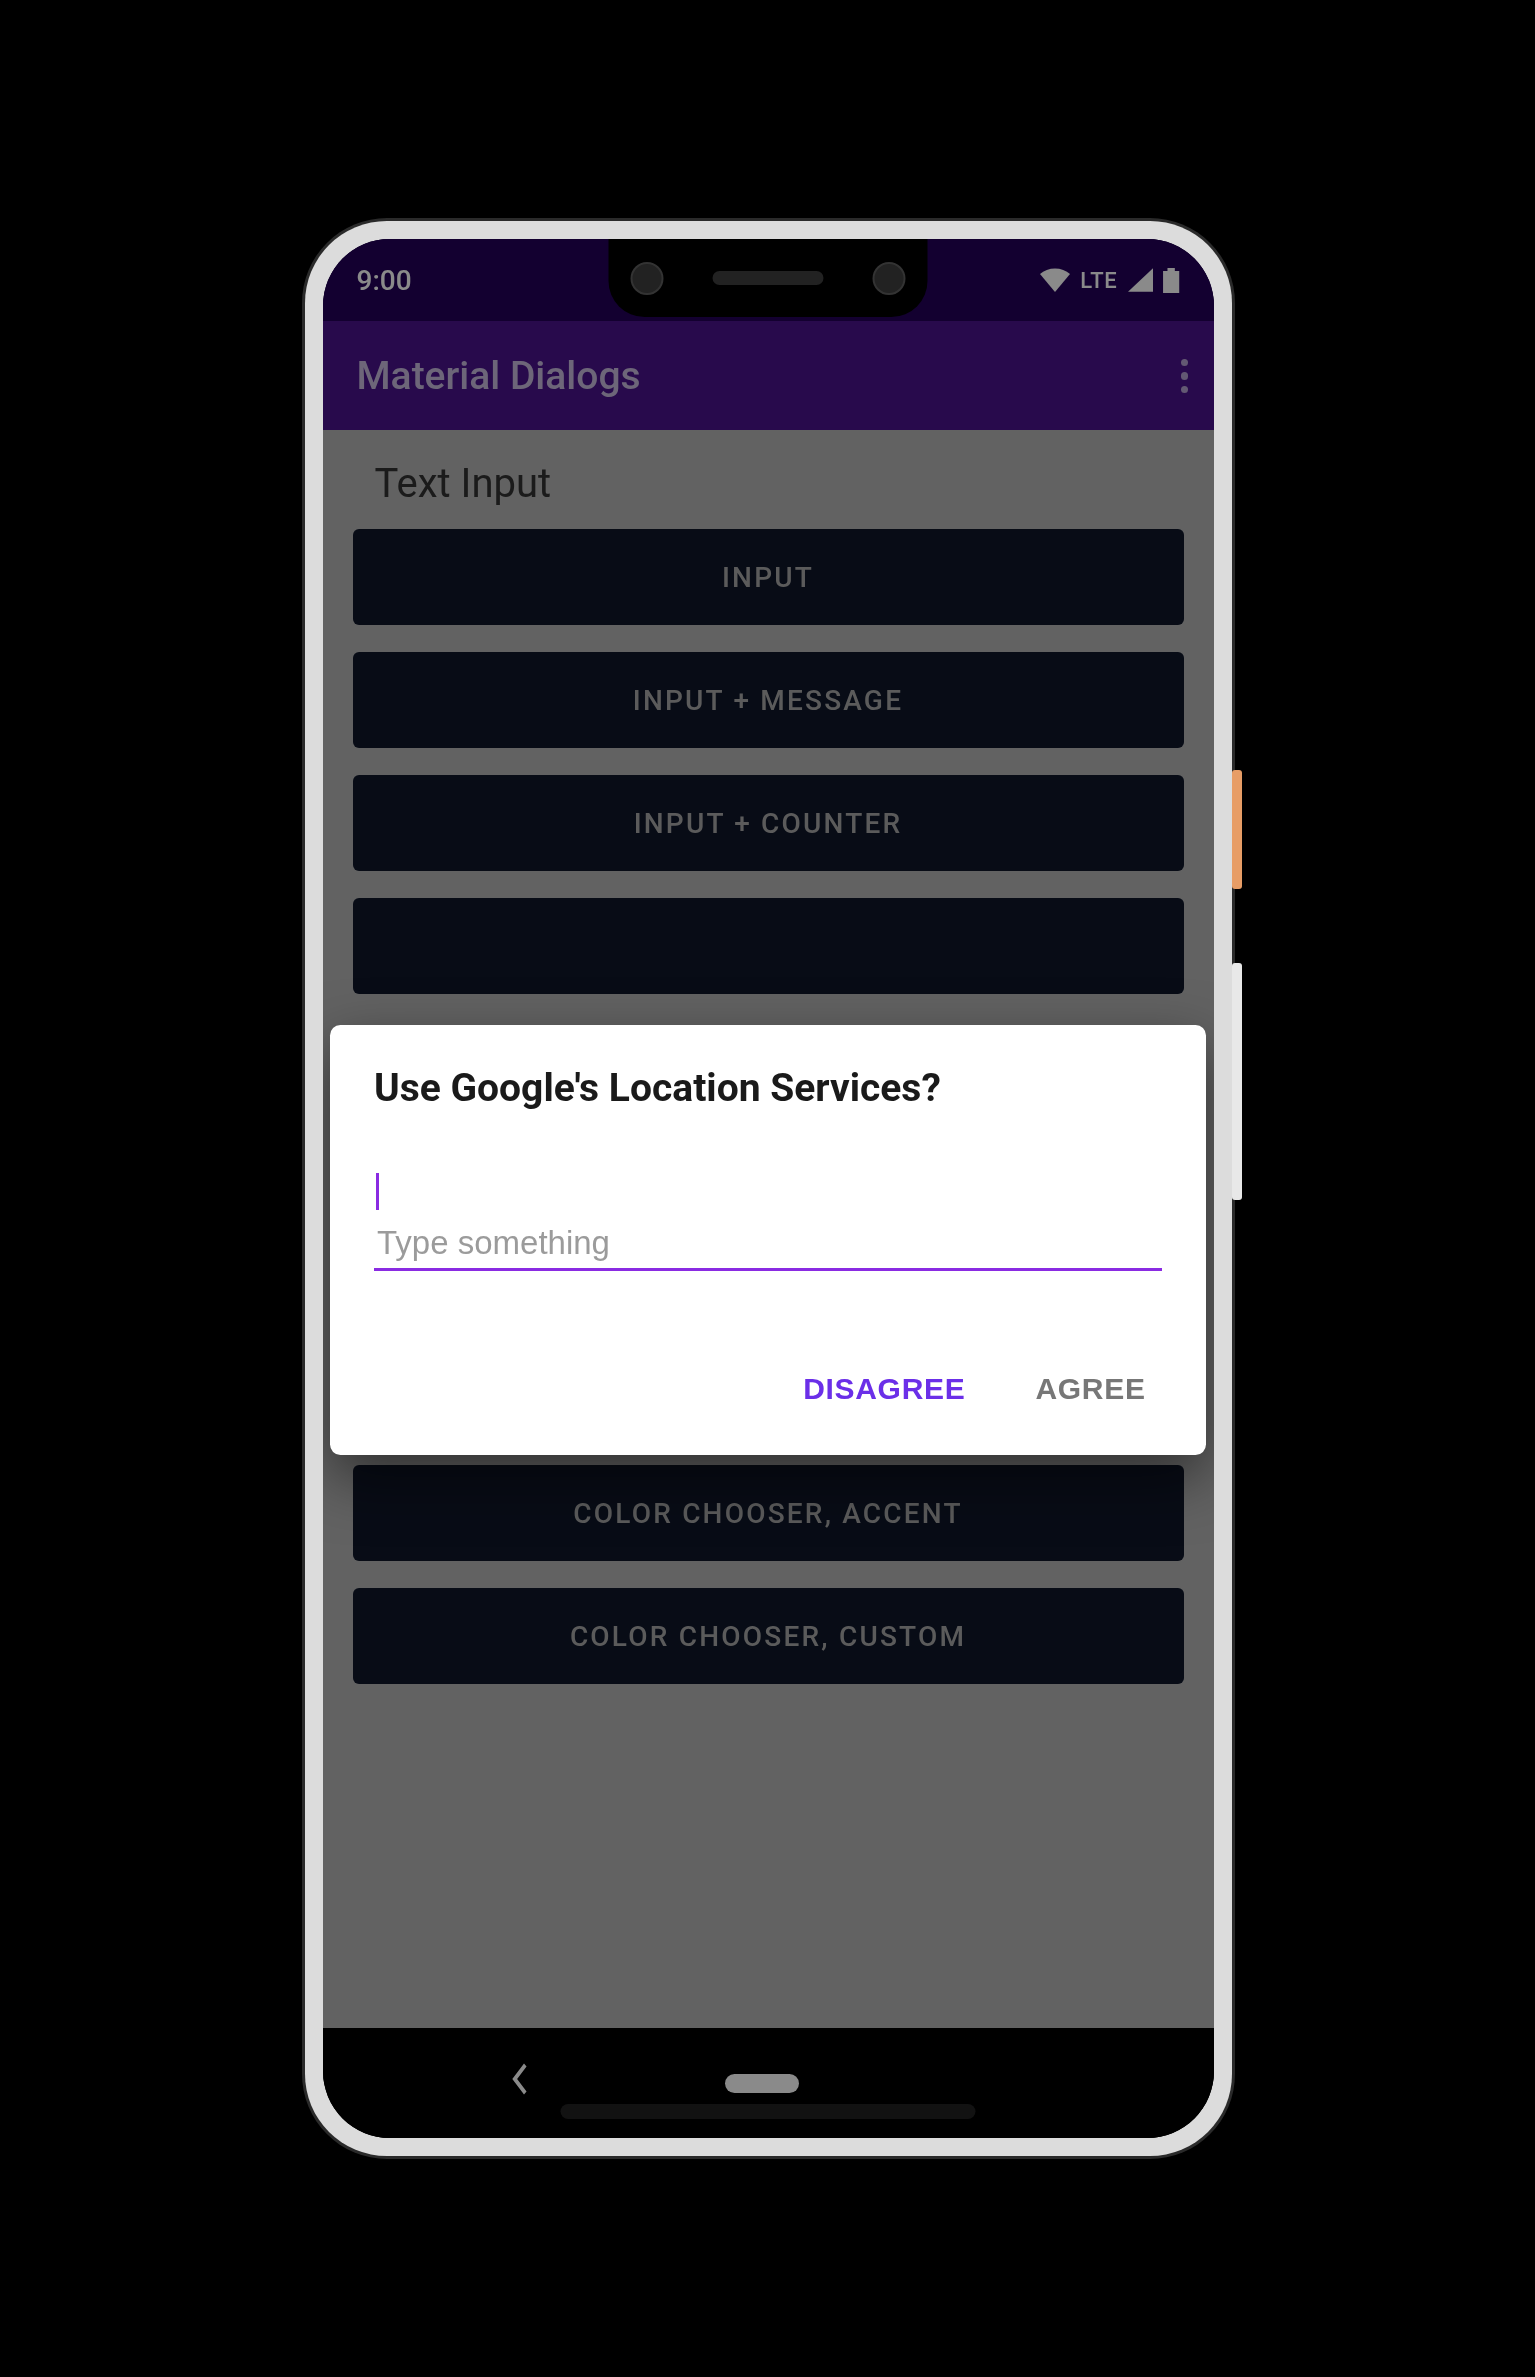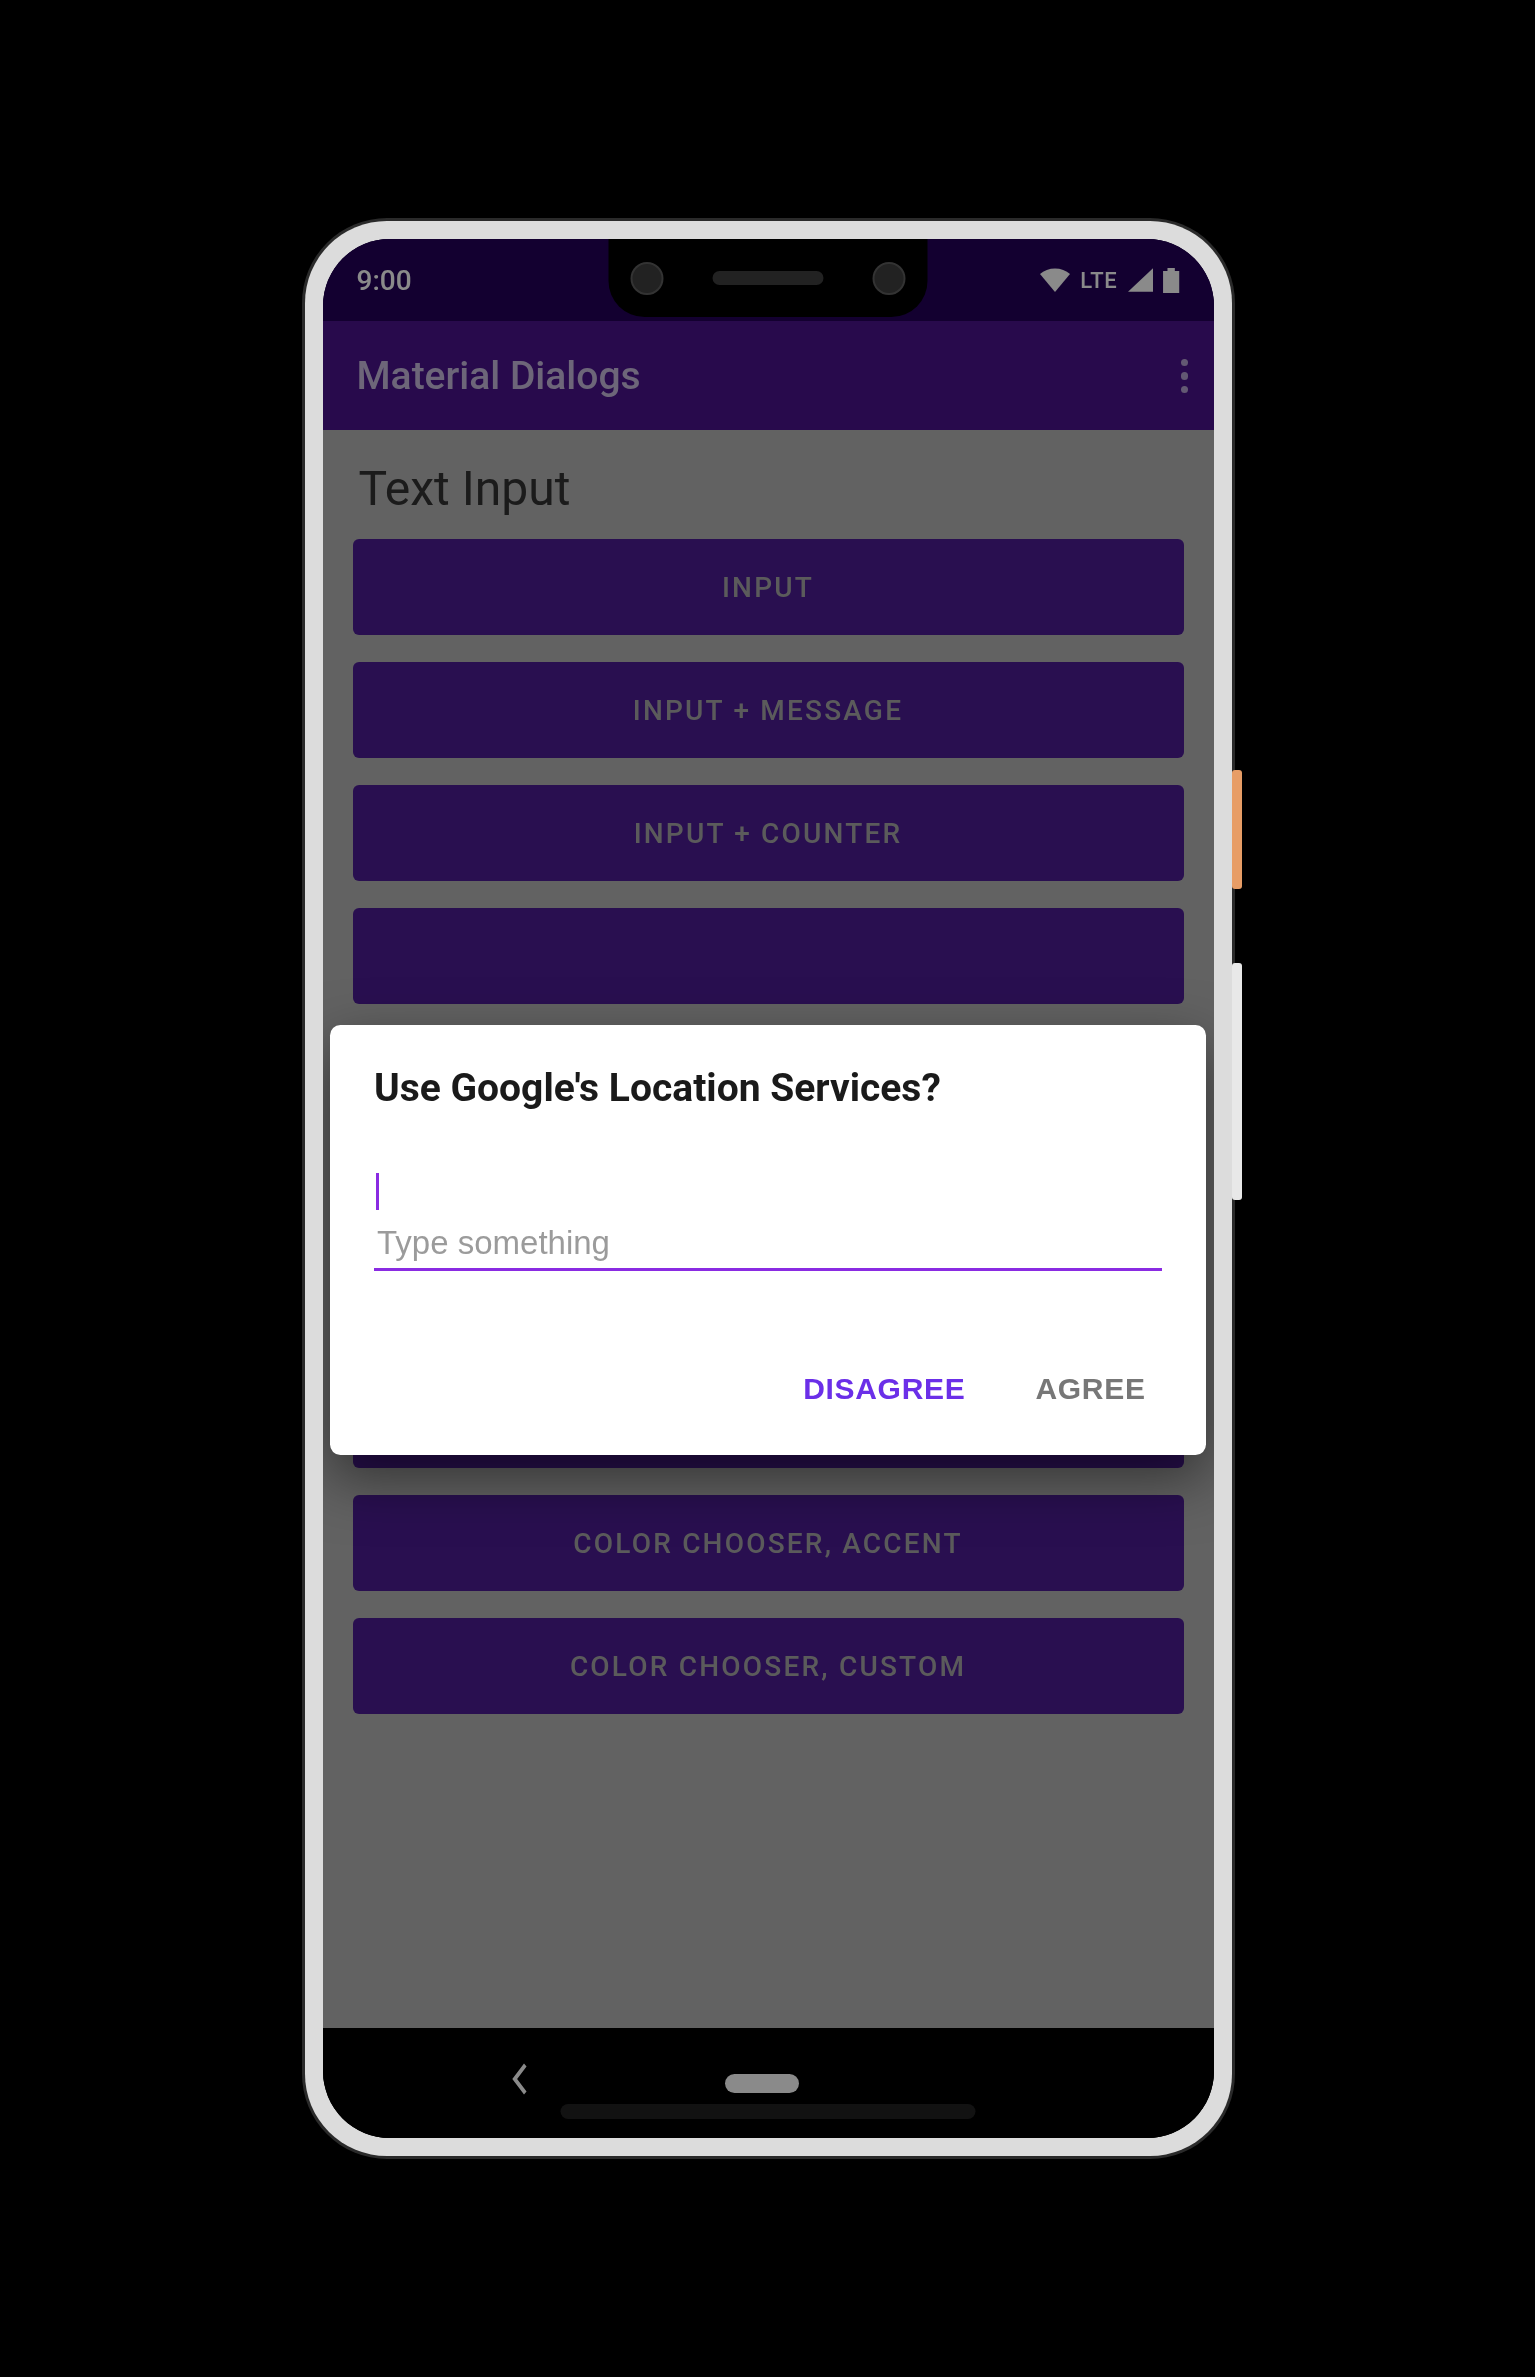--- a/index.html
+++ b/index.html
@@ -87,26 +87,26 @@
 
   .content {
     position:absolute;
     top: 191px; bottom: 110px;
     left:0; right:0;
     background:#b5b5b5;
     overflow:hidden;
     padding: 0 30px;
   }
   .section-label {
-    font-size:48px; color:#333; padding: 30px 6px 22px;
+    font-size:40px; color:#333; padding: 30px 6px 22px; margin-left: 16px;
   }
   .btn {
     display:flex; align-items:center; justify-content:center;
     height: 96px;
-    background:#4c1d95;
+    background:#0f172a;
     color:#a9a9a9;
     font-size:28px; font-weight:500;
     letter-spacing:2.2px;
     border-radius:6px;
     margin-bottom: 27px;
     text-transform:uppercase;
   }
 
   .navbar {
     position:absolute; left:0; right:0; bottom:0;

